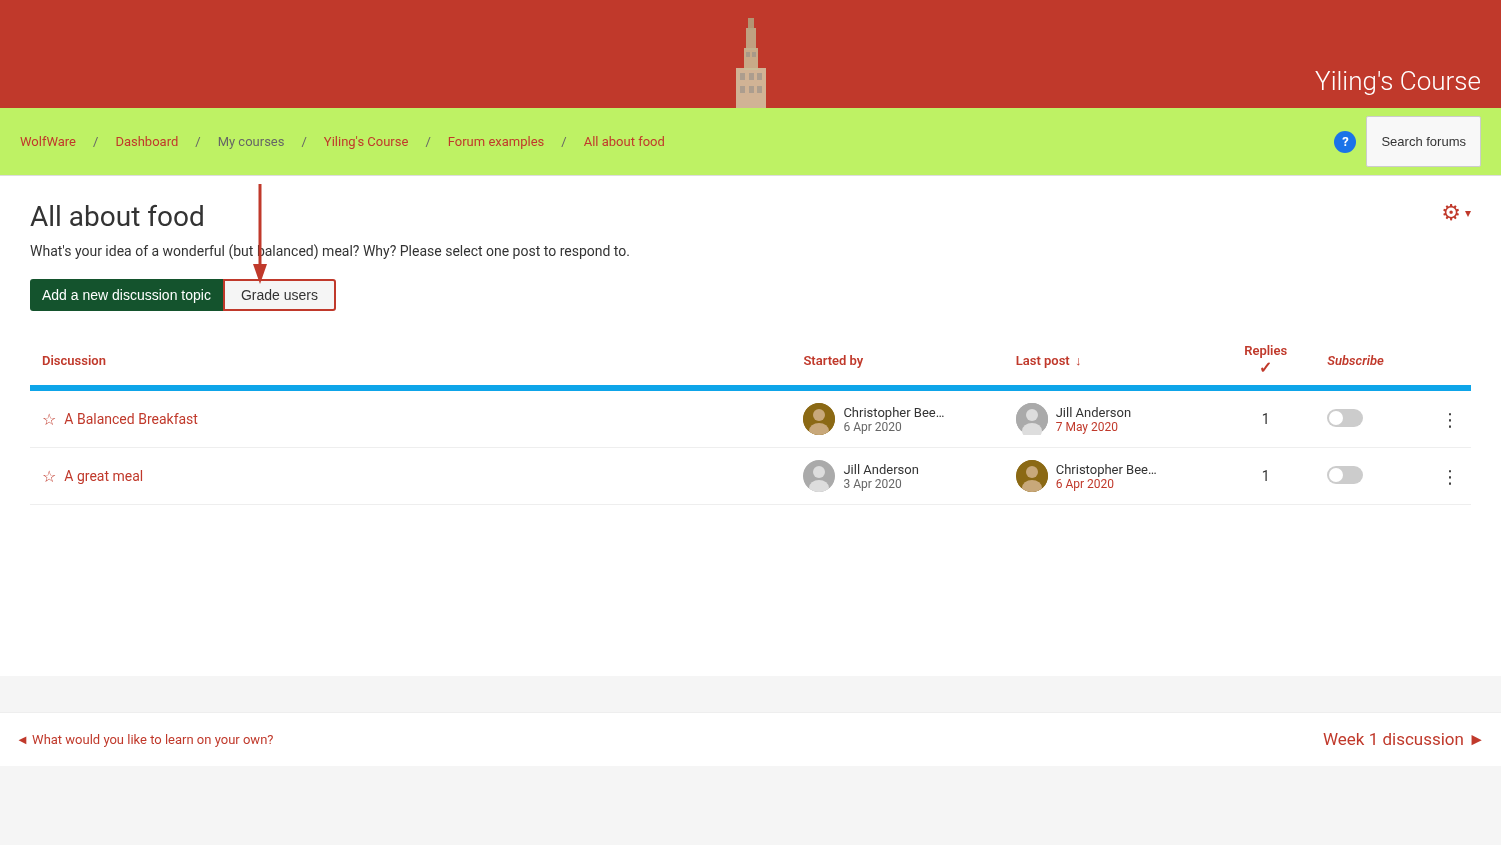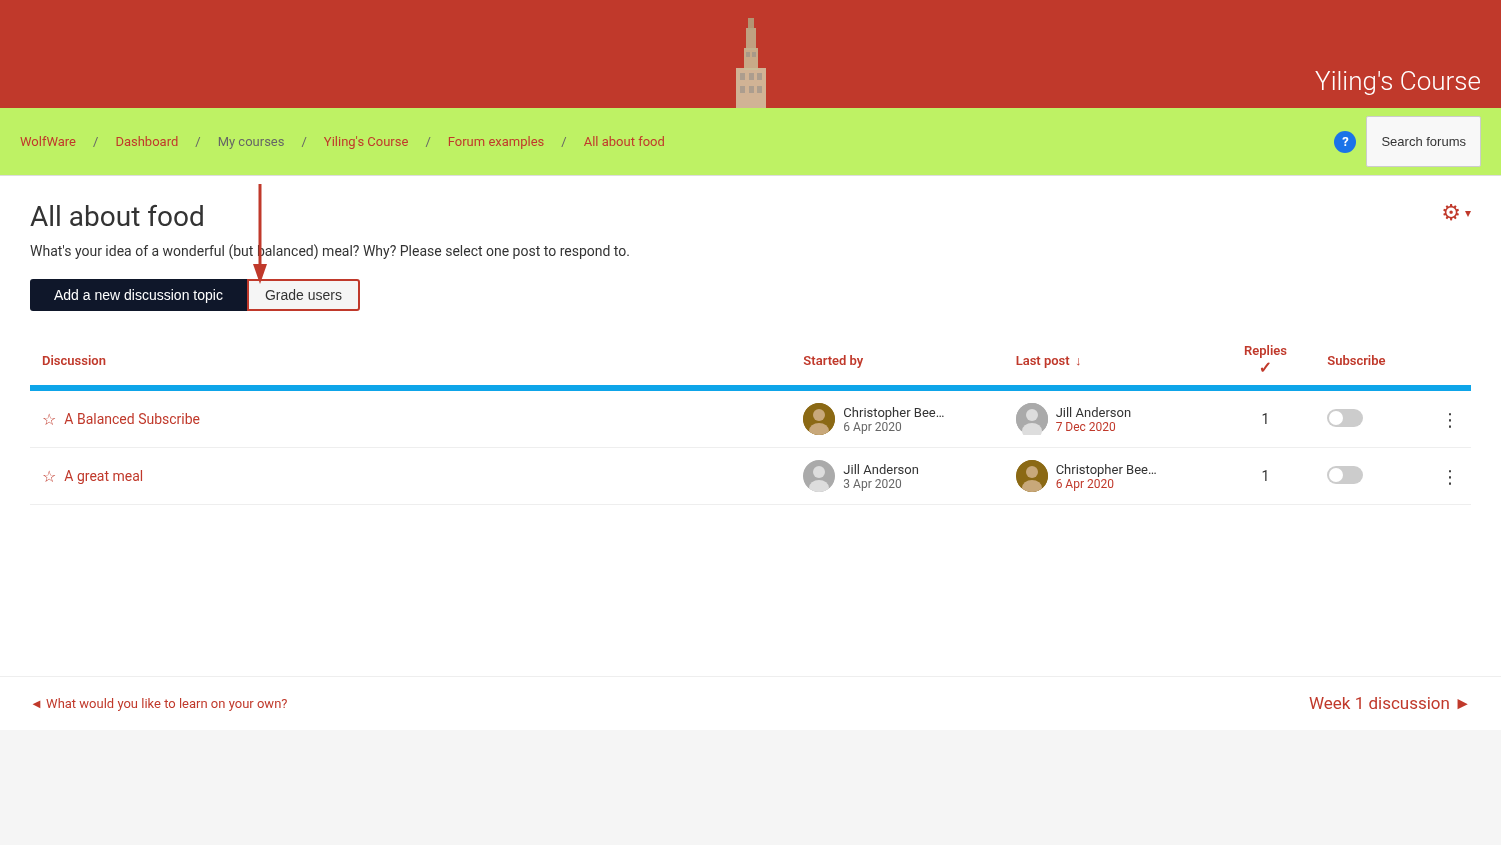--- a/index.html
+++ b/index.html
@@ -124,24 +124,24 @@
 
     
     .action-buttons {
       display: flex;
       gap: 0;
       margin-bottom: 24px;
       align-items: center;
       position: relative;
     }
     .btn-add-topic {
-      background: #0f172a;
+      background: #14532d;
       color: #fff;
       border: none;
-      padding: 8px 24px;
+      padding: 8px 12px;
       font-size: 14px;
       cursor: pointer;
       border-radius: 3px 0 0 3px;
     }
     .btn-grade-users {
       background: #f5f5f5;
       color: #333;
       border: 2px solid #c0392b;
       padding: 6px 16px;
       font-size: 14px;
@@ -161,21 +161,21 @@
       padding: 8px 12px;
       text-align: left;
       font-weight: 600;
       font-size: 13px;
       color: #c0392b;
     }
     .th-discussion { width: 55%; }
     .th-started { width: 15%; }
     .th-lastpost { width: 15%; }
     .th-replies { width: 7%; text-align: center; }
-    .th-subscribe { width: 8%; }
+    .th-subscribe { width: 8%; font-style: italic; }
 
     .forum-table tbody tr {
       border-bottom: 1px solid #eee;
     }
     .forum-table tbody td {
       padding: 12px 12px;
       vertical-align: middle;
     }
 
     .discussion-cell {
@@ -262,24 +262,25 @@
     .more-icon {
       color: #333;
       font-size: 18px;
       cursor: pointer;
     }
 
     
     .bottom-nav {
       display: flex;
       align-items: center;
-      padding: 16px 30px;
+      padding: 16px 16px;
       background: #fff;
       border-top: 1px solid #eee;
       gap: 16px;
+      margin-top: 36px;
     }
     .prev-link {
       color: #c0392b;
       text-decoration: none;
       font-size: 13px;
       display: flex;
       align-items: center;
       gap: 4px;
     }
     .jump-select {
@@ -411,21 +412,21 @@
         </th>
         <th style="width:40px;"></th>
       </tr>
     </thead>
     <tbody>
 
       <tr>
         <td>
           <div class="discussion-cell">
             <span class="star-icon">☆</span>
-            <a class="discussion-link" href="#">A Balanced Subscribe</a>
+            <a class="discussion-link" href="#">A Balanced Breakfast</a>
           </div>
         </td>
         <td>
           <div class="user-cell">
             <div class="avatar avatar-christopher">
 
               <svg width="32" height="32" viewBox="0 0 32 32" xmlns="http://www.w3.org/2000/svg">
                 <circle cx="16" cy="16" r="16" fill="#8b6914"></circle>
                 <circle cx="16" cy="12" r="6" fill="#c8a87a"></circle>
                 <ellipse cx="16" cy="28" rx="10" ry="8" fill="#c8a87a"></ellipse>
@@ -441,21 +442,21 @@
           <div class="user-cell">
             <div class="avatar-placeholder" style="width:32px;height:32px;border-radius:50%;background:#aaa;display:flex;align-items:center;justify-content:center;">
               <svg width="32" height="32" viewBox="0 0 32 32" xmlns="http://www.w3.org/2000/svg">
                 <circle cx="16" cy="16" r="16" fill="#aaa"></circle>
                 <circle cx="16" cy="12" r="6" fill="#ddd"></circle>
                 <ellipse cx="16" cy="28" rx="10" ry="8" fill="#ddd"></ellipse>
               </svg>
             </div>
             <div class="user-info">
               <div class="user-name">Jill Anderson</div>
-              <div class="post-date">7 Dec 2020</div>
+              <div class="post-date">7 May 2020</div>
             </div>
           </div>
         </td>
         <td class="replies-count">1</td>
         <td>
           <div class="toggle-switch"></div>
         </td>
         <td>
           <span class="more-icon">⋮</span>
         </td>

